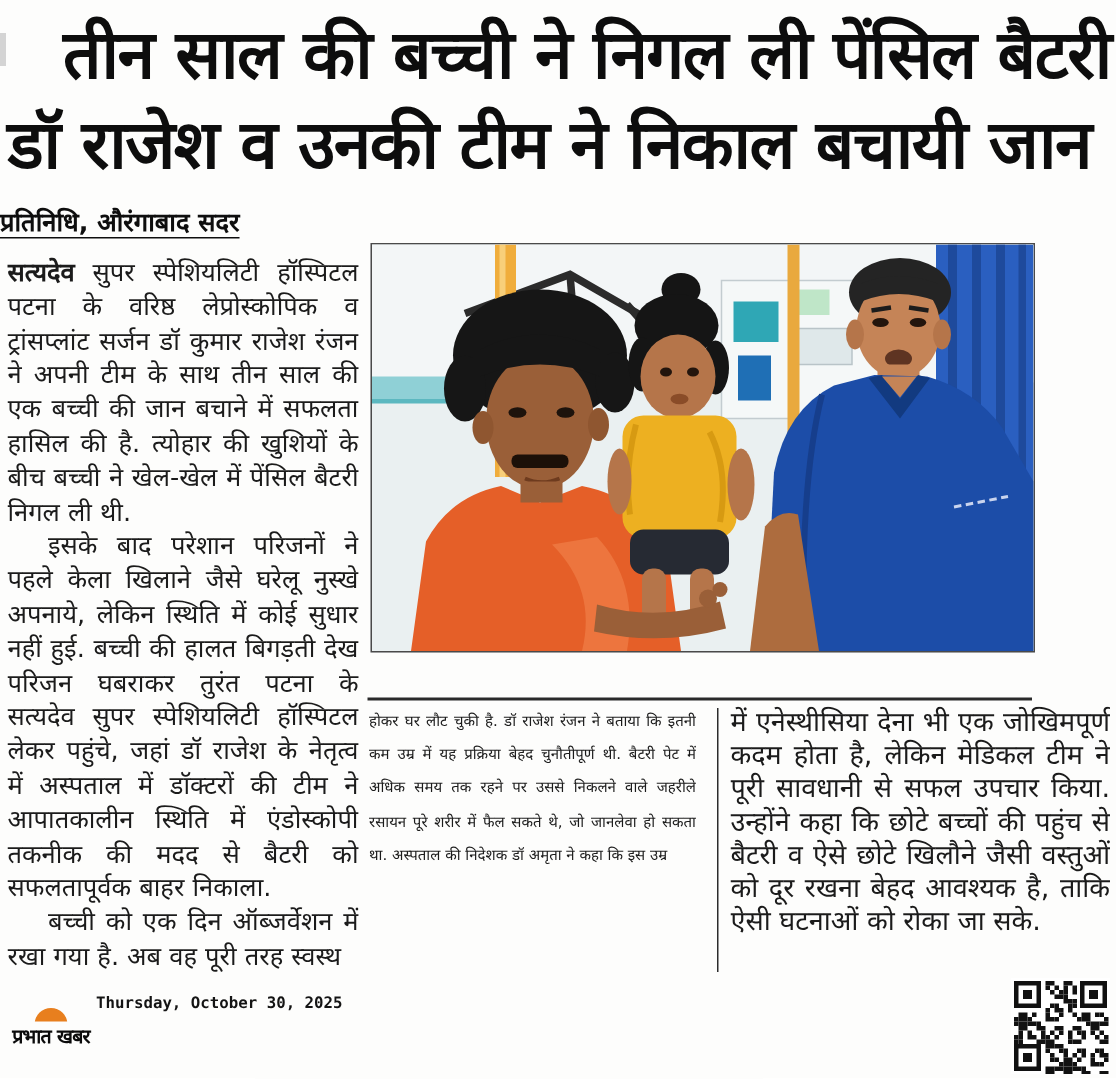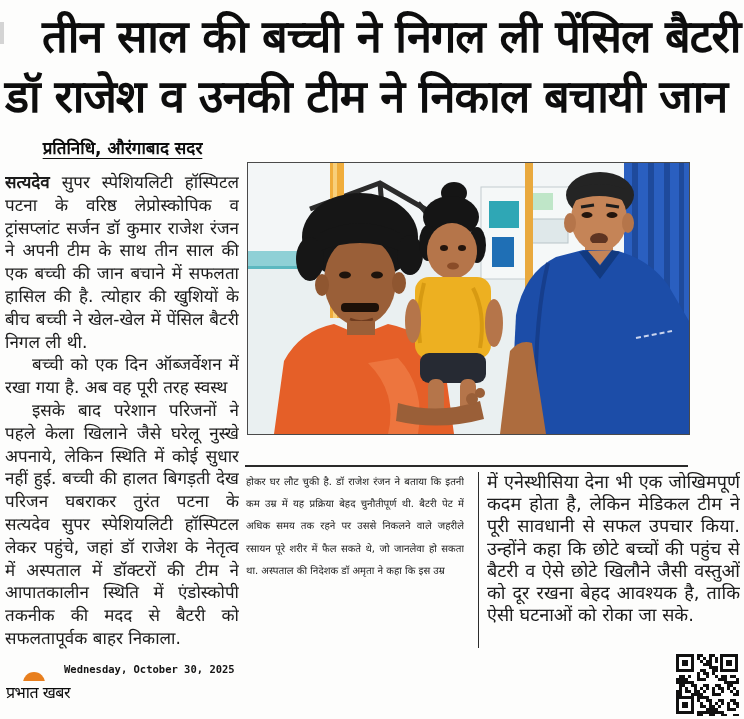--- a/index.html
+++ b/index.html
@@ -11,21 +11,21 @@
   
   .headline-line{
     position:absolute;left:5px;width:735px;white-space:nowrap;
     font-weight:700;font-size:45px;color:#0d0d0d;letter-spacing:-1px;
     transform-origin:left center;line-height:1;
   }
   #hl1{top:14px;}
   #hl2{top:74px;}
   
   .byline{
-    position:absolute;left:0;top:136px;width:245px;text-align:center;
+    position:absolute;left:0;top:136px;width:245px;
     font-weight:700;font-size:17px;color:#0e0e0e;
   }
   .byline span{text-decoration:underline;text-underline-offset:4px;}
   
   .bodytext{
     font-size:17px;line-height:22.8px;text-align:justify;color:#1b1b1b;
   }
   .bodytext p{margin:0;}
   .col1{position:absolute;left:5px;top:171px;width:234px;height:490px;overflow:hidden;}
   .col1 .lead{font-weight:700;}
@@ -41,21 +41,21 @@
   }
   .photo svg{display:block;}
   .caption{
     position:absolute;left:247px;top:438px;width:441px;
     font-size:16px;color:#141414;
   }
   
   .footer-logo{position:absolute;left:6px;top:672px;width:56px;text-align:center;}
   .logo-sun-wrap{height:9px;overflow:hidden;width:22px;margin:0 auto;}
   .logo-sun{width:22px;height:22px;border-radius:50%;background:#e87f1e;}
-  .logo-text{font-weight:400;font-size:16px;letter-spacing:-0.5px;color:#0b0b0b;white-space:nowrap;}
+  .logo-text{font-weight:700;font-size:13px;letter-spacing:-0.5px;color:#0b0b0b;white-space:nowrap;}
   .footer-meta{
     position:absolute;left:64px;top:662px;width:420px;
     font-family:"DejaVu Sans Mono","Liberation Mono",monospace;
     font-size:10.5px;line-height:15px;font-weight:700;color:#141414;white-space:nowrap;
   }
   
   .qr{position:absolute;left:674px;top:652px;width:66px;height:64px;background:#fff;}
   
   .edge-artifact{position:absolute;left:0;top:22px;width:4px;height:22px;background:#b9b9b9;opacity:.6;}
 </style>
@@ -66,22 +66,22 @@
 
   <div class="headline-line fitline" id="hl1" style="transform: scaleX(1); padding-left: 37px;">तीन साल की बच्ची ने निगल ली पेंसिल बैटरी</div>
   <div class="headline-line fitline" id="hl2" style="transform: scaleX(1);">डॉ राजेश व उनकी टीम ने निकाल बचायी जान</div>
 
   <div class="edge-artifact"></div>
 
   <div class="byline"><span>प्रतिनिधि, औरंगाबाद सदर</span></div>
 
   <div class="bodytext col1">
     <p><span class="lead">सत्यदेव</span><span> सुपर स्पेशियलिटी हॉस्पिटल पटना के वरिष्ठ लेप्रोस्कोपिक व ट्रांसप्लांट सर्जन डॉ कुमार राजेश रंजन ने अपनी टीम के साथ तीन साल की एक बच्ची की जान बचाने में सफलता हासिल की है. त्योहार की खुशियों के बीच बच्ची ने खेल-खेल में पेंसिल बैटरी निगल ली थी.</span></p>
+    <p class="indent">इसके बाद परेशान परिजनों ने पहले केला खिलाने जैसे घरेलू नुस्खे अपनाये, लेकिन स्थिति में कोई सुधार नहीं हुई. बच्ची की हालत बिगड़ती देख परिजन घबराकर तुरंत पटना के सत्यदेव सुपर स्पेशियलिटी हॉस्पिटल लेकर पहुंचे, जहां डॉ राजेश के नेतृत्व में अस्पताल में डॉक्टरों की टीम ने आपातकालीन स्थिति में एंडोस्कोपी तकनीक की मदद से बैटरी को सफलतापूर्वक बाहर निकाला.</p>
     <p class="indent">बच्ची को एक दिन ऑब्जर्वेशन में रखा गया है. अब वह पूरी तरह स्वस्थ</p>
-    <p class="indent">इसके बाद परेशान परिजनों ने पहले केला खिलाने जैसे घरेलू नुस्खे अपनाये, लेकिन स्थिति में कोई सुधार नहीं हुई. बच्ची की हालत बिगड़ती देख परिजन घबराकर तुरंत पटना के सत्यदेव सुपर स्पेशियलिटी हॉस्पिटल लेकर पहुंचे, जहां डॉ राजेश के नेतृत्व में अस्पताल में डॉक्टरों की टीम ने आपातकालीन स्थिति में एंडोस्कोपी तकनीक की मदद से बैटरी को सफलतापूर्वक बाहर निकाला.</p>
   </div>
 
   <div class="photo">
     <svg width="441" height="271" viewBox="0 0 441 271">
 
       <rect x="0" y="0" width="441" height="271" fill="#eaf0f1"></rect>
       <rect x="0" y="0" width="441" height="92" fill="#f3f6f7"></rect>
 
       <rect x="0" y="88" width="100" height="15" fill="#8fd0d6"></rect>
       <rect x="0" y="103" width="100" height="3" fill="#5cb8c0"></rect>
@@ -188,21 +188,21 @@
     <p>में एनेस्थीसिया देना भी एक जोखिमपूर्ण कदम होता है, लेकिन मेडिकल टीम ने पूरी सावधानी से सफल उपचार किया. उन्होंने कहा कि छोटे बच्चों की पहुंच से बैटरी व ऐसे छोटे खिलौने जैसी वस्तुओं को दूर रखना बेहद आवश्यक है, ताकि ऐसी घटनाओं को रोका जा सके.</p>
   </div>
 
   <div class="footer-logo">
     <div class="logo-sun-wrap">
         <div class="logo-sun"></div>
       </div>
     <div class="logo-text">प्रभात खबर</div>
   </div>
   <div class="footer-meta">
-    <div>Wednesday, October 30, 2025</div>
+    <div>Thursday, October 30, 2025</div>
   </div>
 
   <div class="qr">
     <svg width="66" height="64" viewBox="0 0 66 64">
       <rect x="0" y="0" width="66" height="64" fill="#ffffff"></rect>
       <g id="qr-modules" fill="#111111">
           <rect x="2" y="26" width="3" height="3"></rect>
           <rect x="2" y="29" width="3" height="3"></rect>
           <rect x="2" y="38" width="3" height="3"></rect>
           <rect x="2" y="41" width="3" height="3"></rect>

